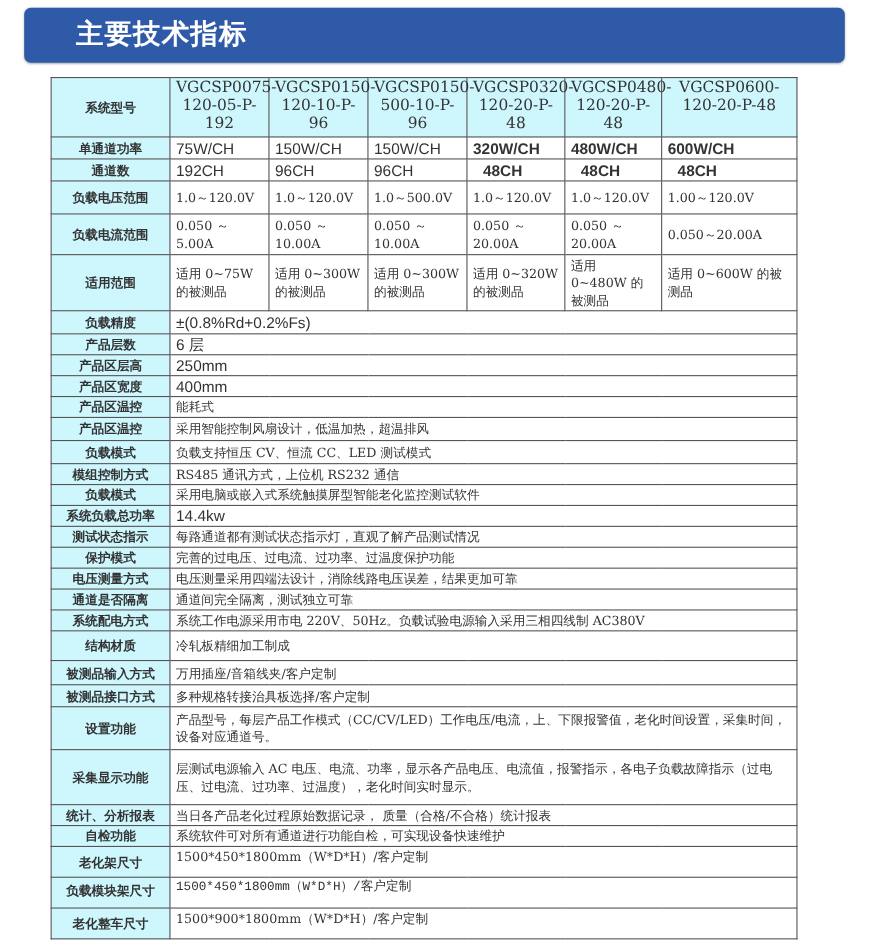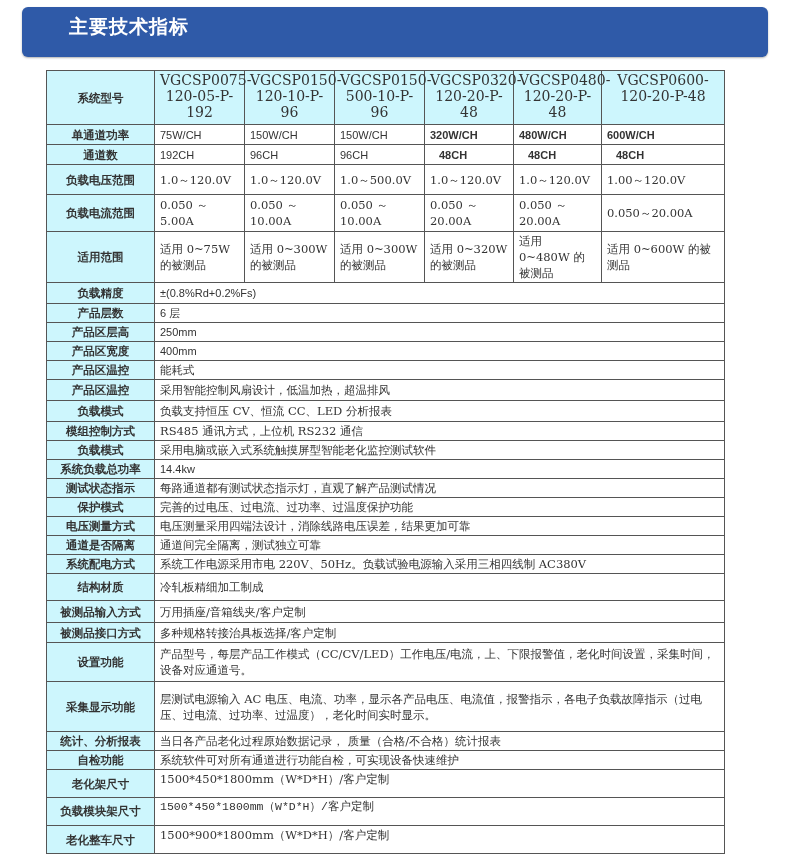--- a/index.html
+++ b/index.html
@@ -2,30 +2,30 @@
 <html><head>
 <meta charset="utf-8">
 <style>
   html, body { margin:0; padding:0; background:#ffffff; }
   body { width:790px; height:863px; position:relative; overflow:hidden;
          font-family:"DejaVu Serif", "Liberation Serif", serif; color:#333; }
   .banner { position:absolute; left:22px; top:7px; width:746px; height:50px;
             background:#2f5aa8; border-radius:6px; box-shadow:0 1px 2px rgba(0,0,0,0.3); }
   .banner-title { position:absolute; left:47px; top:7px; color:#fff;
                   font-family:"DejaVu Sans", "Liberation Sans", sans-serif;
-                  font-size:19px; font-weight:bold; letter-spacing:1px; }
+                  font-size:25px; font-weight:bold; letter-spacing:1px; }
   table.spec { position:absolute; left:46px; top:70px; border-collapse:collapse;
                table-layout:fixed; width:678px; font-size:11.5px; }
   table.spec td { border:1px solid #555; padding:1px 5px; vertical-align:middle;
                   line-height:16px; color:#333; }
   table.spec td.lbl { background:#cdf6fd; text-align:center; font-weight:bold;
                       color:#333; padding:1px 2px; white-space:nowrap;margin-left:29px; }
   td.hdr { background:#cdf6fd; text-align:center; vertical-align:top !important;
            font-family:"DejaVu Serif", serif; font-size:14px; }
-  td.sans { font-family:"Liberation Sans", "DejaVu Sans", sans-serif; font-size:11px; }
+  td.sans { font-family:"Liberation Sans", "DejaVu Sans", sans-serif; font-size:14px; }
   td.b { font-weight:bold; }
 </style>
 </head>
 <body>
 
 <div class="banner">
   <div class="banner-title">主要技术指标</div>
 </div>
 
 <table class="spec">
@@ -114,21 +114,21 @@
       <tr style="height: 19px;">
         <td class="lbl">产品区温控</td>
         <td colspan="6">能耗式</td>
       </tr>
       <tr style="height: 21px;">
         <td class="lbl">产品区温控</td>
         <td colspan="6">采用智能控制风扇设计，低温加热，超温排风</td>
       </tr>
       <tr style="height: 21px;">
         <td class="lbl">负载模式</td>
-        <td colspan="6">负载支持恒压 CV、恒流 CC、LED 分析报表</td>
+        <td colspan="6">负载支持恒压 CV、恒流 CC、LED 测试模式</td>
       </tr>
       <tr style="height: 19px;">
         <td class="lbl">模组控制方式</td>
         <td colspan="6">RS485 通讯方式，上位机 RS232 通信</td>
       </tr>
       <tr style="height: 19px;">
         <td class="lbl">负载模式</td>
         <td colspan="6">采用电脑或嵌入式系统触摸屏型智能老化监控测试软件</td>
       </tr>
       <tr style="height: 19px;">

